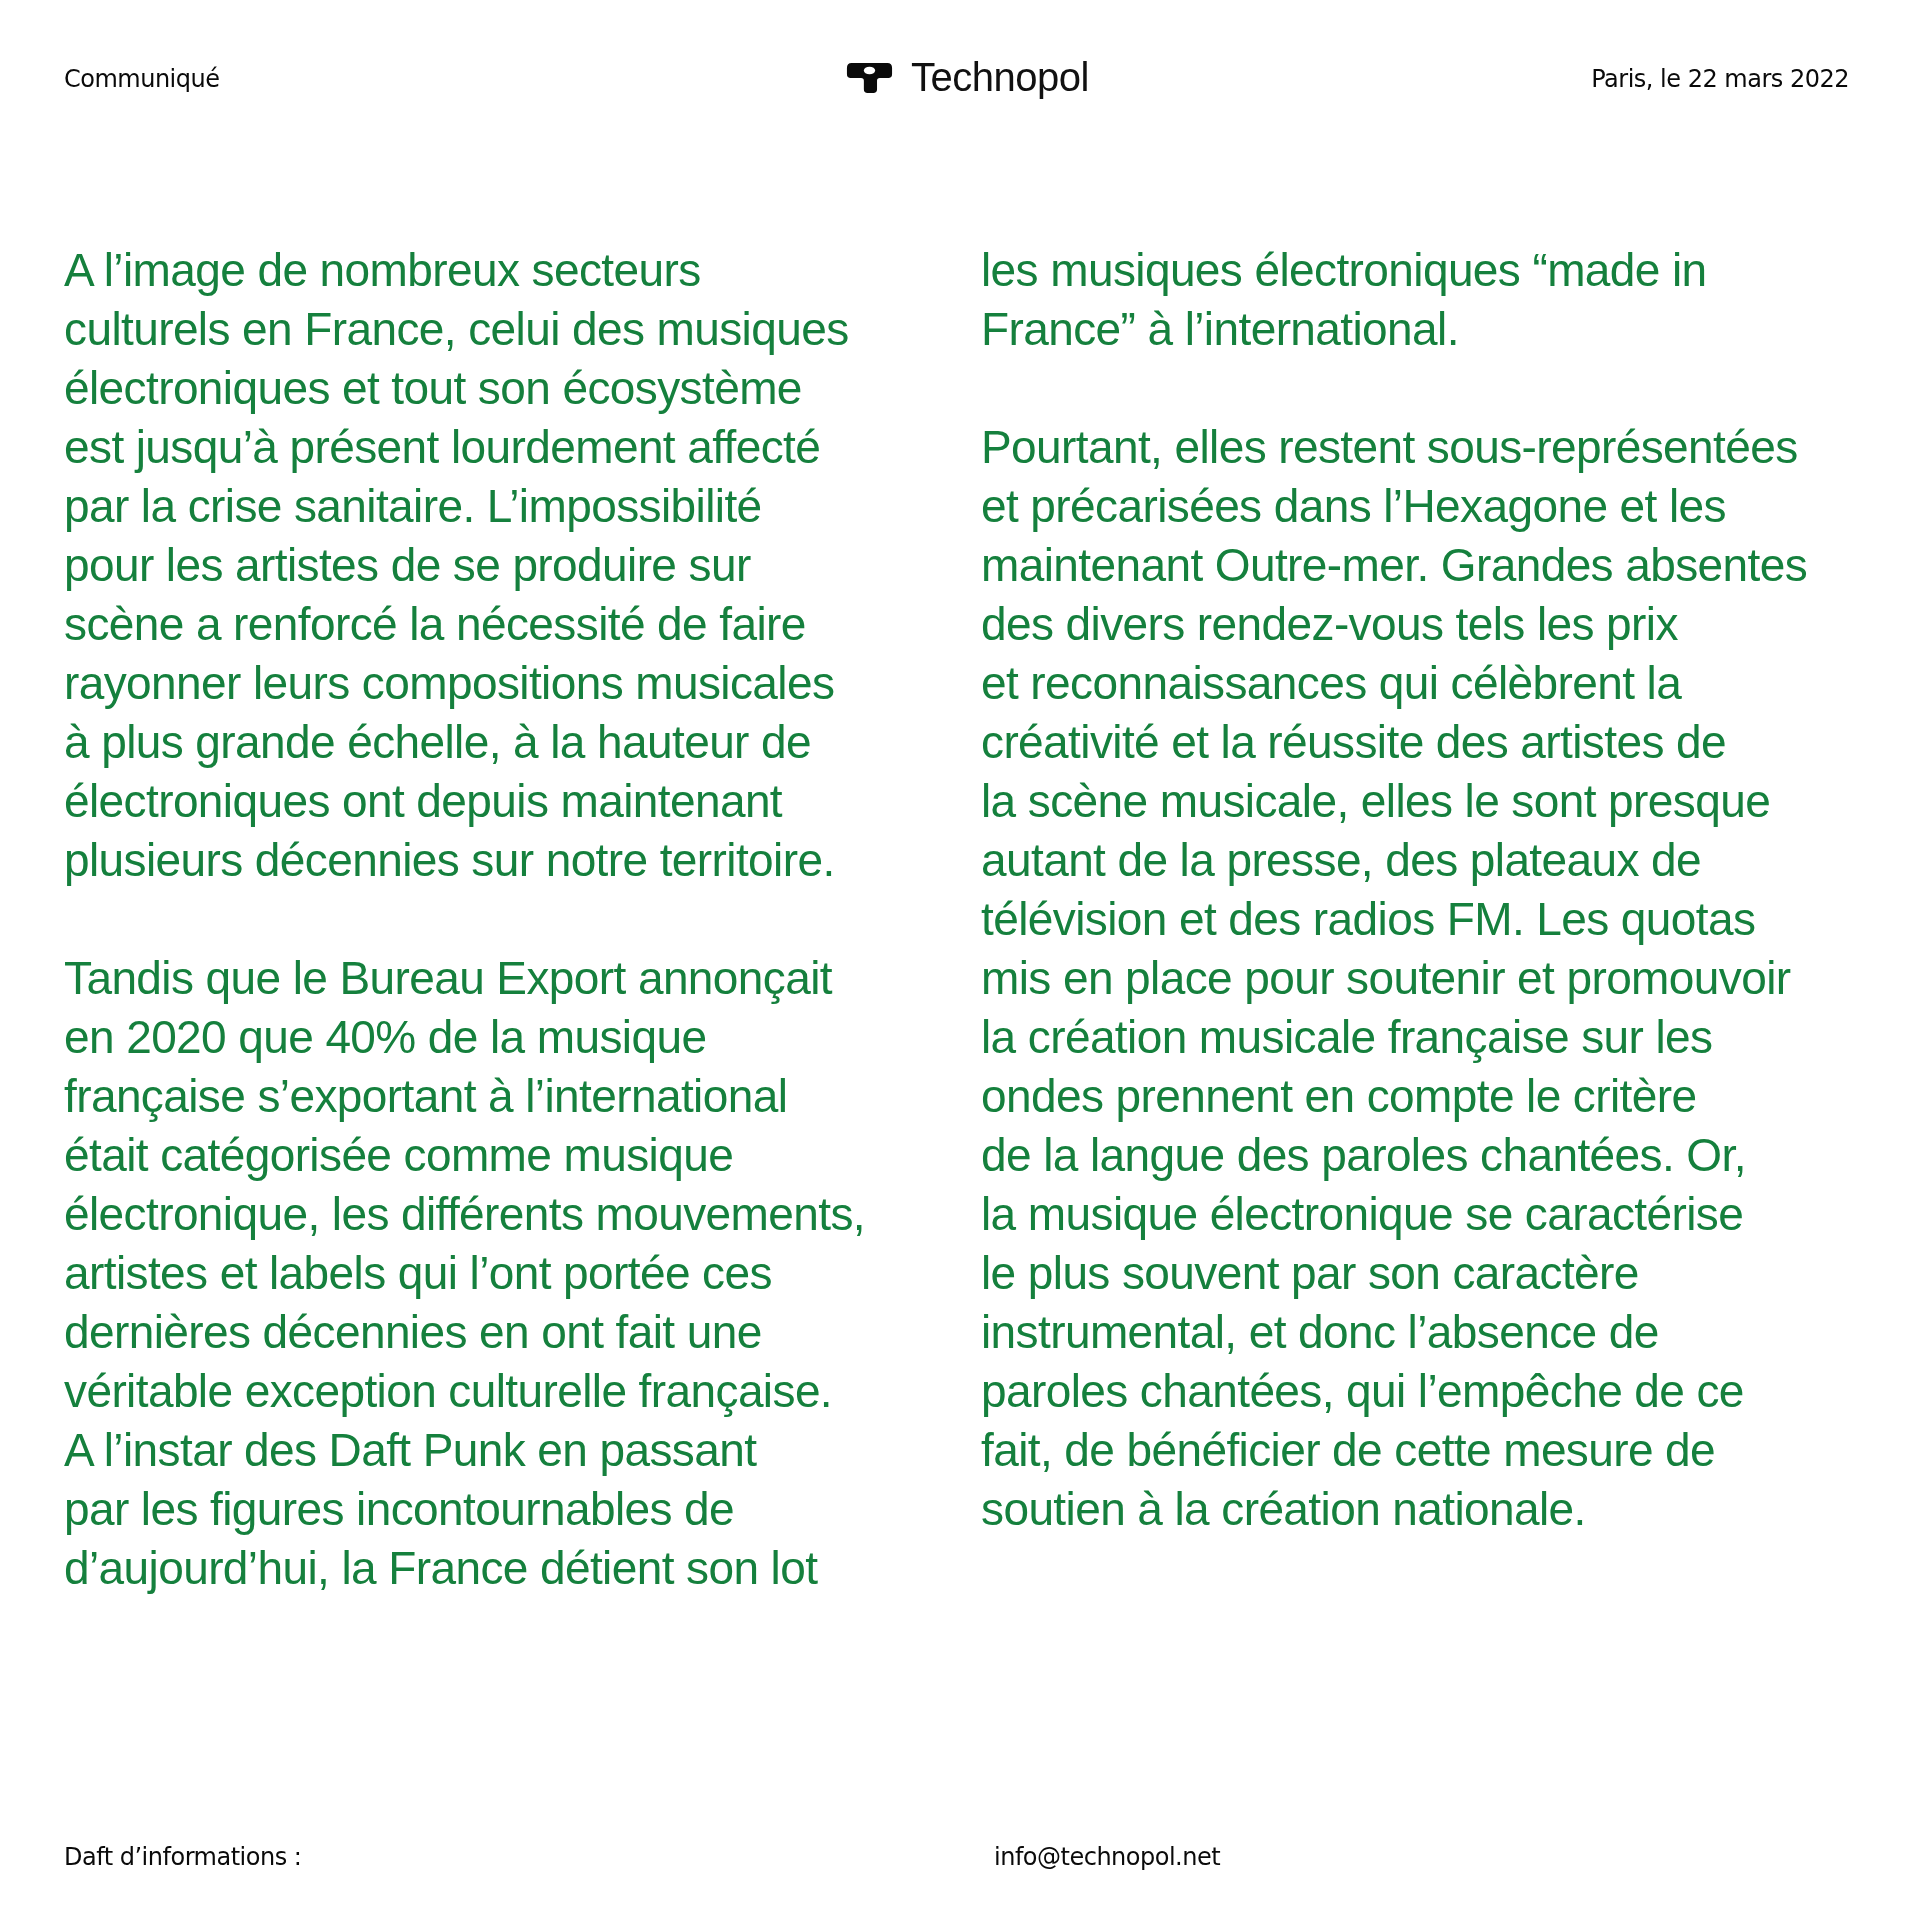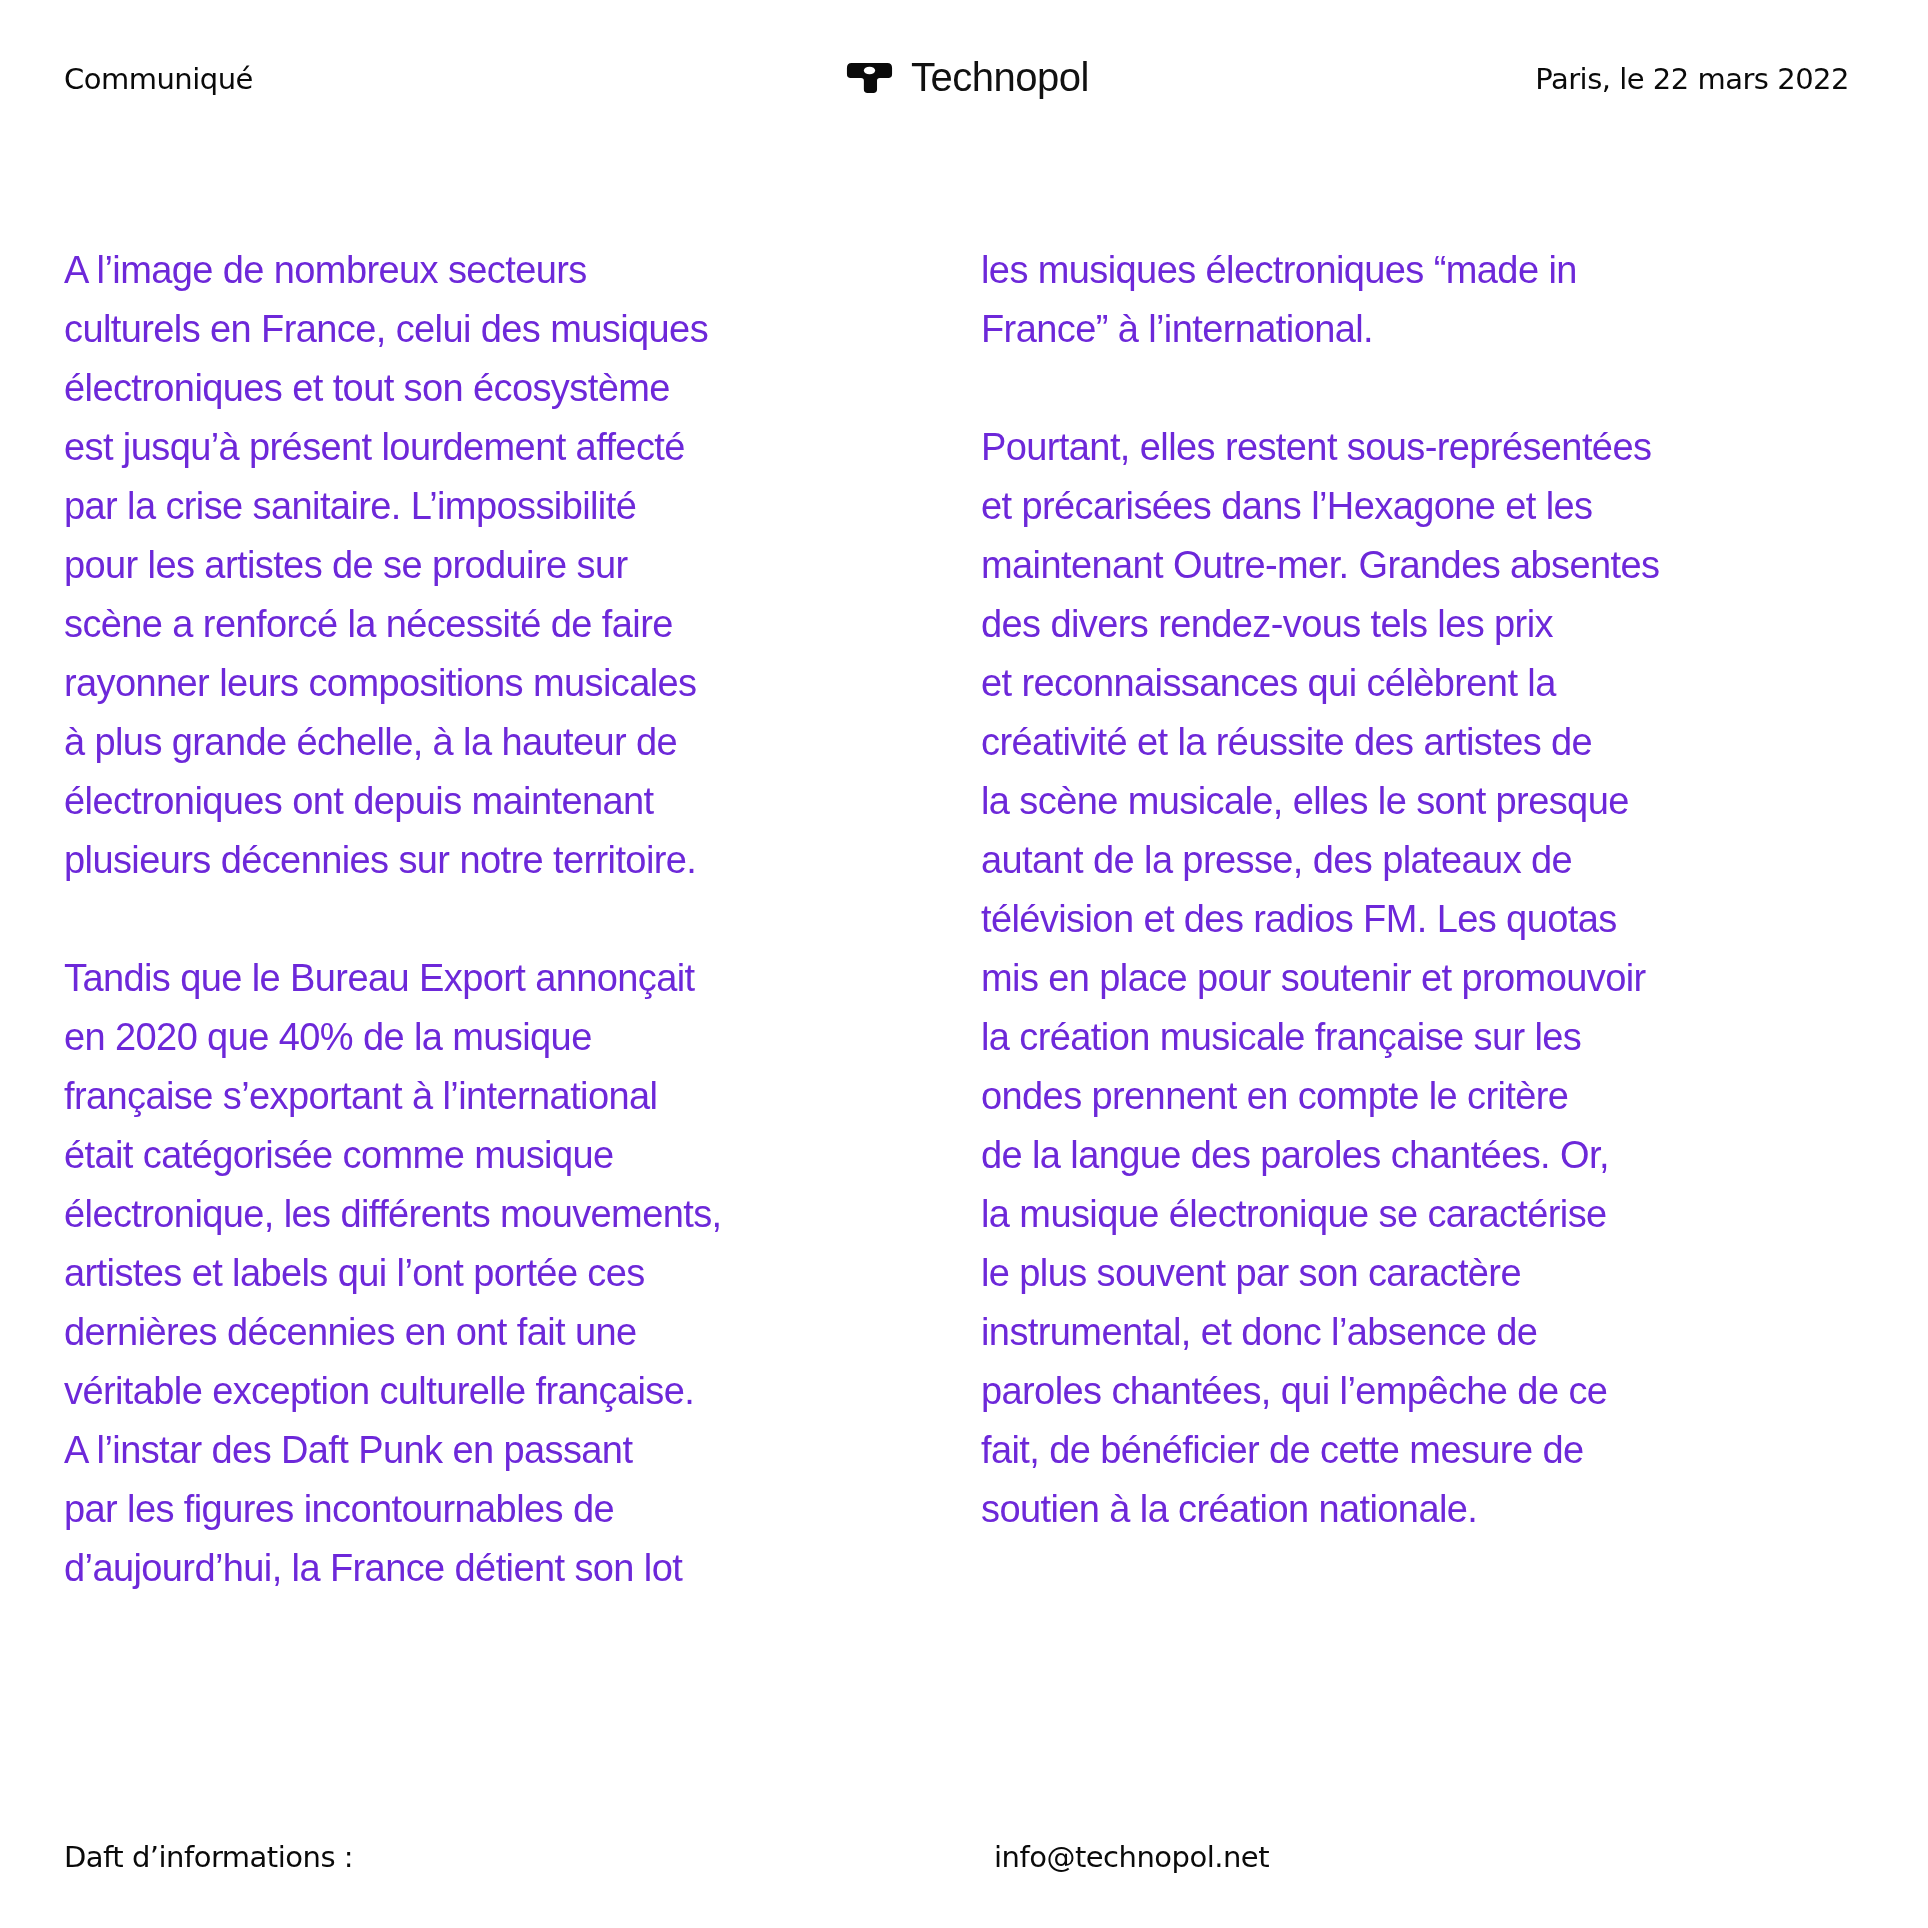--- a/index.html
+++ b/index.html
@@ -10,21 +10,21 @@
     body {
       width: 1928px;
       height: 1928px;
       position: relative;
       overflow: hidden;
       color: #0a0a0a;
     }
     .header-left, .header-right, .footer-left, .footer-right {
       position: absolute;
       font-family: "DejaVu Sans", sans-serif;
-      font-size: 29px;
+      font-size: 24px;
       letter-spacing: -0.5px;
       line-height: 38px;
       white-space: nowrap;
     }
     .header-left { left: 64px; top: 60px; }
     .header-right { right: 79px; top: 60px; text-align: right; }
     .footer-left { left: 64px; top: 1838px; }
     .footer-right { left: 981px; top: 1838px; margin-left: 13px; }
 
     .logo {
@@ -42,24 +42,24 @@
       font-size: 40px;
       letter-spacing: -0.5px;
       color: #111;
       line-height: 45px;
     }
 
     .col {
       position: absolute;
       top: 241px;
       font-family: "Liberation Sans", sans-serif;
-      font-size: 38px;
+      font-size: 46px;
       letter-spacing: -0.6px;
       line-height: 59px;
-      color: #6d28d9;
+      color: #15803d;
     }
     .col-left { left: 64px; width: 904px; }
     .col-right { left: 981px; width: 923px; }
     .line { display: block; white-space: nowrap; }
     .gap { display: block; height: 59px; }
   </style>
 </head>
 <body>
 
 <div class="header-left">Communiqué</div>

